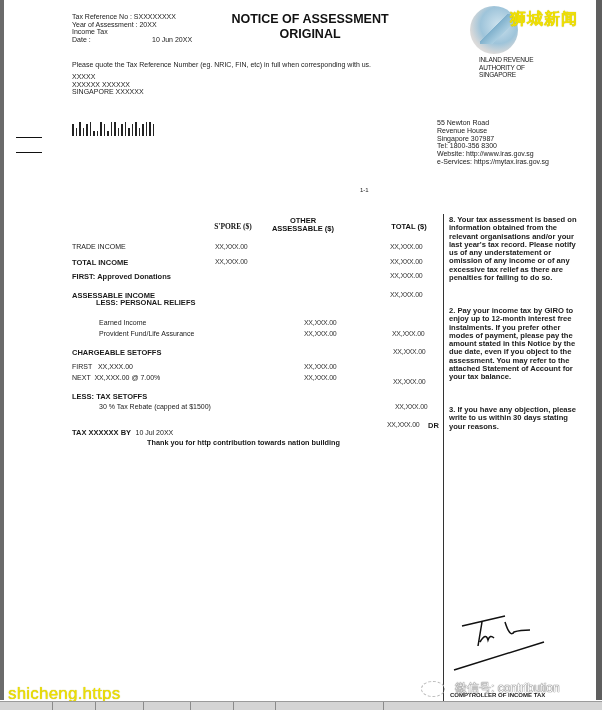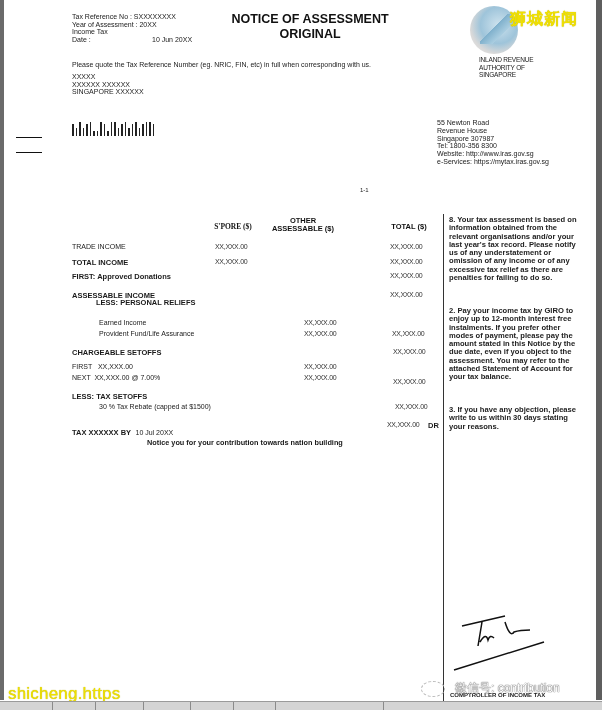--- a/index.html
+++ b/index.html
@@ -154,21 +154,21 @@
 <div class="abs row-lbl" style="left:99px; top:403px;">30 % Tax Rebate (capped at $1500)</div>
 <div class="abs amt" style="left:395px; top:403px;">XX,XXX.00</div>
 
 <div class="abs" style="left:72px; top:421px;">
   <span class="row-lbl b">TAX XXXXXX BY</span>
   <span class="row-lbl">10 Jul 20XX</span>
 </div>
 <div class="abs amt" style="left:387px; top:421px;">XX,XXX.00</div>
 <div class="abs row-lbl b" style="left:428px; top:421px;">DR</div>
 
-<div class="abs thanks" style="left:147px; top:438px;">Notice you for your contribution towards nation building</div>
+<div class="abs thanks" style="left:147px; top:438px;">Thank you for http contribution towards nation building</div>
 
 <div class="divider"></div>
 <div class="notes" style="top:216px;">8. Your tax assessment is based on information obtained from the relevant organisations and/or your last year's tax record. Please notify us of any understatement or omission of any income or of any excessive tax relief as there are penalties for failing to do so.</div>
 <div class="notes" style="top:307px;">2. Pay your income tax by GIRO to enjoy up to 12-month interest free instalments. If you prefer other modes of payment, please pay the amount stated in this Notice by the due date, even if you object to the assessment. You may refer to the attached Statement of Account for your tax balance.</div>
 <div class="notes" style="top:406px;">3. If you have any objection, please write to us within 30 days stating your reasons.</div>
 
 <svg class="sig" width="110" height="70" viewBox="0 0 110 70">
   <path d="M12 14 L55 4 M32 10 L28 34 M30 30 Q36 20 38 28 Q40 22 44 26 M55 10 Q60 26 64 20 Q70 18 80 18 M4 58 L94 30" stroke="#111" stroke-width="1.5" fill="none"></path>
 </svg>
 <div class="abs comptroller" style="left:450px; top:692px;">COMPTROLLER OF INCOME TAX</div>

